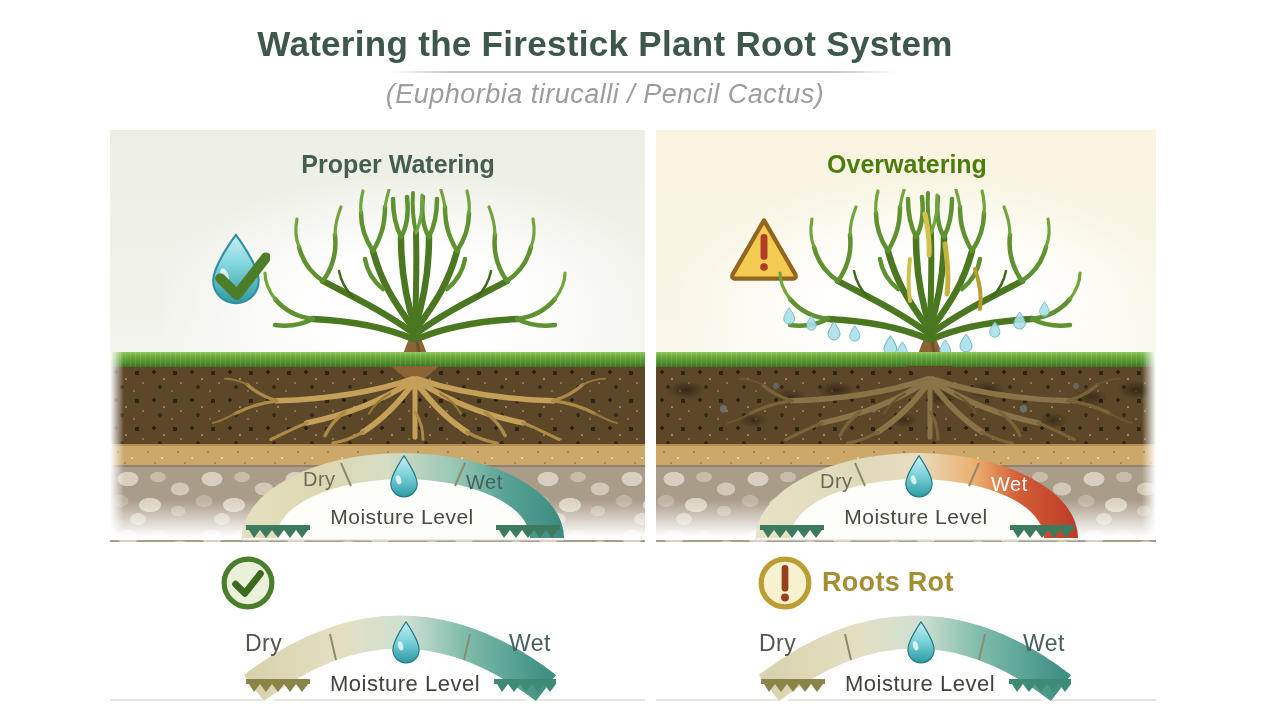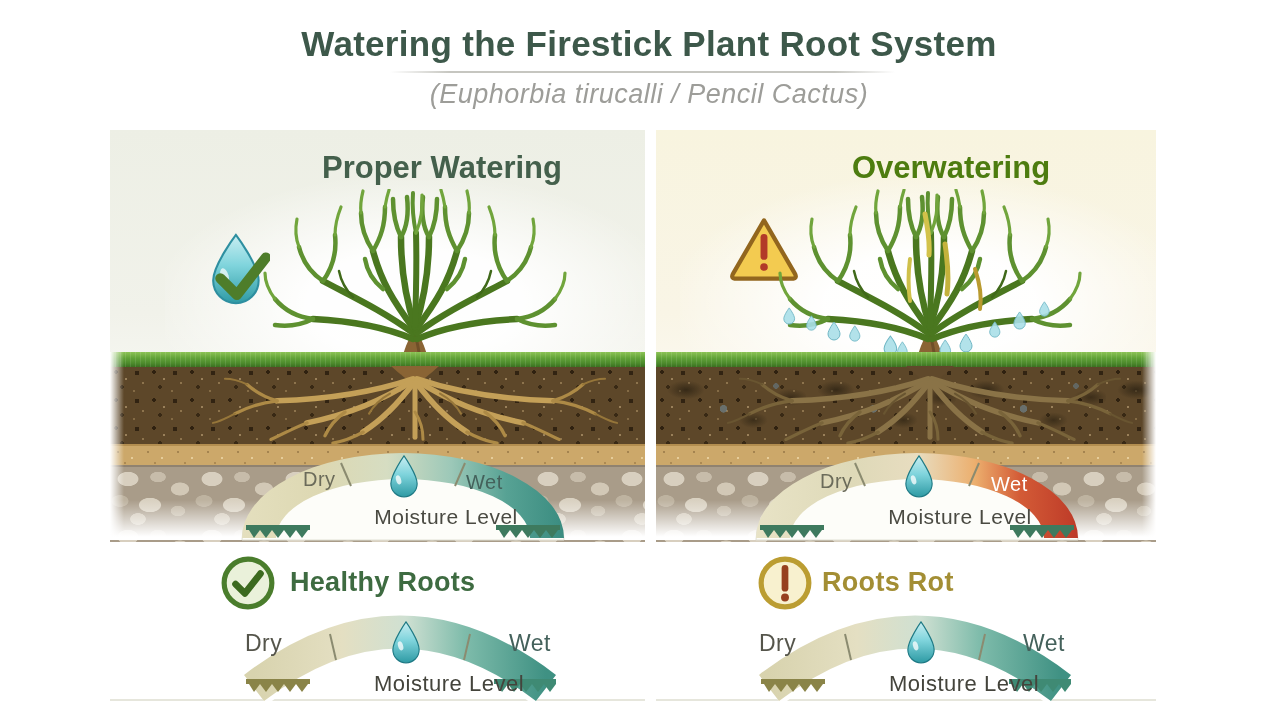--- a/index.html
+++ b/index.html
@@ -1,25 +1,25 @@
 <!DOCTYPE html>
 <html><head>
 <meta charset="utf-8">
 <style>
   html,body{margin:0;padding:0;background:#ffffff;}
   .canvas{position:relative;width:1280px;height:720px;background:#ffffff;overflow:hidden;
           font-family:"Liberation Sans",sans-serif;}
   .abs{position:absolute;}
-  .ctr{transform:translateX(-50%);white-space:nowrap;margin-left:44px;}
+  .ctr{transform:translateX(-50%);white-space:nowrap;}
   .title{font-size:35px;font-weight:700;color:#3d584a;letter-spacing:.3px;}
   .subtitle{font-size:27px;font-style:italic;color:#9d9d99;letter-spacing:.5px;}
   .underline{height:2px;background:linear-gradient(90deg,rgba(201,201,195,0),#c6c6c0 12%,#c6c6c0 88%,rgba(201,201,195,0));}
   .panel-bg-left{background:linear-gradient(180deg,#edefe5 0%,#f1f2ea 45%,rgba(255,255,255,0) 92%);}
   .panel-bg-right{background:linear-gradient(180deg,#f8f4df 0%,#f9f5e6 45%,rgba(255,255,255,0) 92%);}
-  .heading{font-size:31px;font-weight:700;}
+  .heading{font-size:25px;font-weight:700;}
   .heading-proper{color:#44604c;}
   .heading-over{color:#4d7c0f;}
   .glow{background:radial-gradient(ellipse at 50% 62%,rgba(255,255,255,.96) 30%,rgba(255,255,255,0) 75%);}
   .grass{background-image:
       repeating-linear-gradient(90deg,rgba(255,255,255,.10) 0 1px,rgba(0,0,0,0) 1px 5px),
       linear-gradient(180deg,#8cc355 0%,#62a338 40%,#4c8a2c 75%,#3a7020 100%);
     border-bottom:2px solid #2f5d1a;}
   .dark-soil{background-color:#5d4729;background-image:
       radial-gradient(circle 2px at 6px 5px, rgba(35,24,10,.8) 90%, rgba(0,0,0,0) 100%),
       radial-gradient(circle 1.5px at 16px 12px, rgba(214,186,140,.5) 90%, rgba(0,0,0,0) 100%),
@@ -243,21 +243,20 @@
   <svg class="abs" style="left:387px;top:450px;" width="34" height="52" viewBox="0 0 44 56">
       <use href="#drop-shape"></use>
     </svg>
   <span class="abs gauge-label" style="left:303px;top:468px;">Dry</span>
   <span class="abs gauge-label wet-teal" style="left:466px;top:471px;">Wet</span>
   <span class="abs ctr gauge-caption" style="left:402px;top:505px;">Moisture Level</span>
 
   <svg class="abs" style="left:220px;top:555px;" width="56" height="56" viewBox="0 0 54 54">
       <use href="#icon-check-circle"></use>
     </svg>
-  <span class="abs status-label status-healthy" style="left:290px;top:567px;">Healthy Roots</span>
 
   <div class="abs ground-line" style="left:110px;top:699px;width:535px;"></div>
   <svg class="abs" style="left:244px;top:610px;" width="312" height="104" viewBox="0 0 312 104">
     <use href="#arch-path" stroke="#ffffff" stroke-width="42" opacity="0.95"></use>
     <use href="#arch-path" stroke="url(#g-arch-teal)" stroke-width="33"></use>
     <line x1="86" y1="24" x2="92" y2="50" stroke="#8b8b70" stroke-width="2"></line>
     <line x1="226" y1="24" x2="220" y2="50" stroke="#8b8b70" stroke-width="2"></line>
     <use href="#foot" x="2" y="69" fill="#8a8448"></use>
     <use href="#foot" x="250" y="69" fill="#3f8a74"></use>
   </svg>

